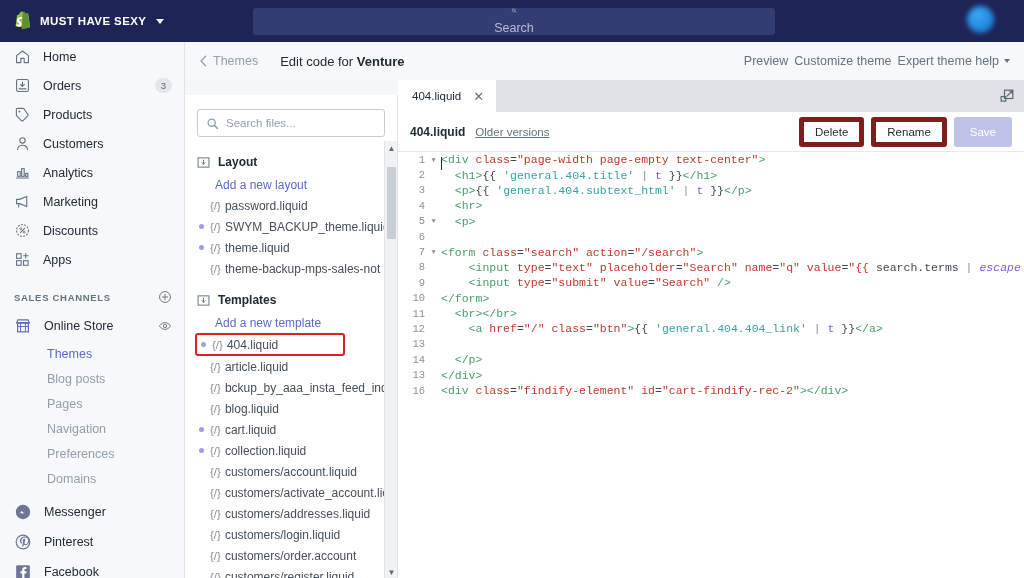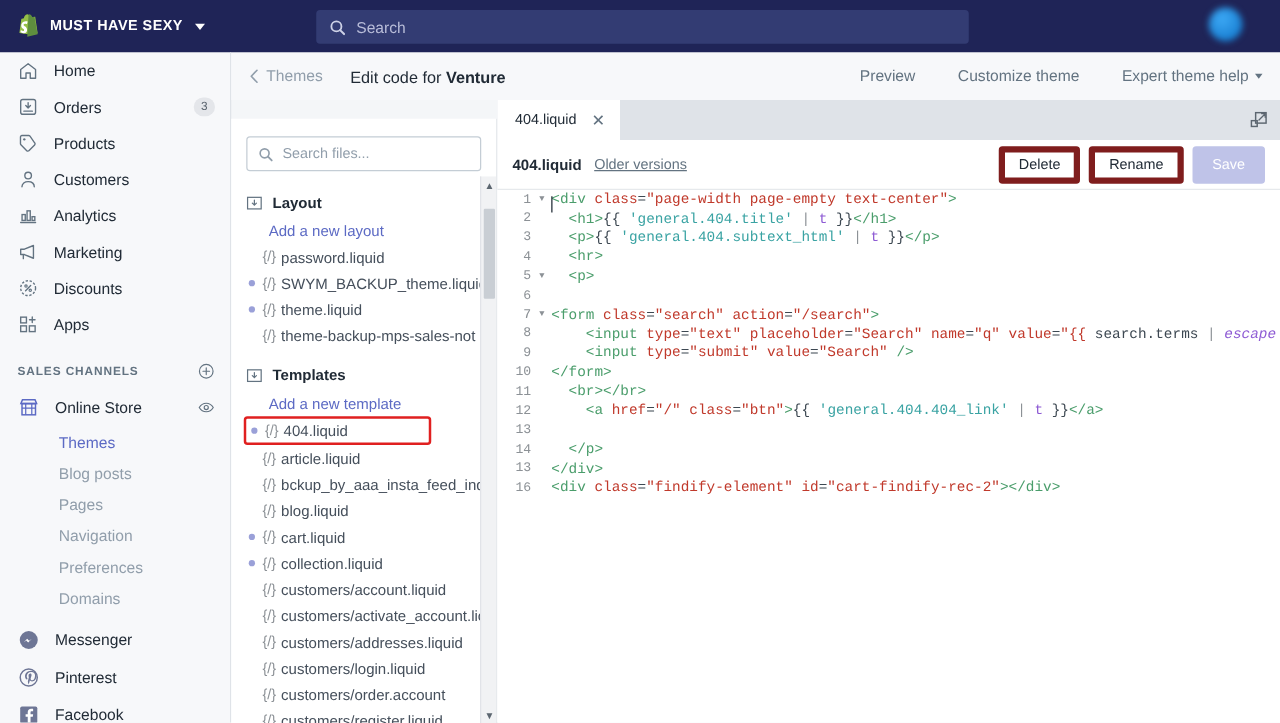--- a/index.html
+++ b/index.html
@@ -29,21 +29,21 @@
   .brand-caret {
     width: 0; height: 0; margin-left: 1px;
     border-left: 4.5px solid transparent;
     border-right: 4.5px solid transparent;
     border-top: 5px solid #ffffff;
   }
   .searchwrap {
     position: absolute; left: 253px; top: 8px;
     width: 522px; height: 27px;
     background: #333c73; border-radius: 3px;
-    display: flex; align-items: center; padding: 0 10px; gap: 8px;
+    display: flex; align-items: center; padding: 0 10px; gap: 8px; flex-direction: column;
   }
   .searchwrap .ph { color: #b8bcd8; font-size: 12.5px; }
   .avatar-zone {
     position: absolute; right: 6px; top: 6px;
     display: flex; align-items: center; gap: 6px;
     filter: blur(2.4px);
   }
   .avatar {
     width: 27px; height: 27px; border-radius: 50%;
     background: radial-gradient(circle at 40% 35%, #3da9f5, #0b6fc4);
@@ -102,21 +102,21 @@
     width: 839px; height: 38px;
     background: #f7f8fa;
     display: flex; align-items: center; padding: 0 14px;
   }
   .crumb {
     display: flex; align-items: center; gap: 5px;
     color: #919eab; font-size: 12.5px; cursor: pointer;
   }
   .page-title { font-size: 13px; color: #212b36; margin-left: 22px; }
   .page-title b { font-weight: bold; }
-  .head-actions { margin-left: auto; display: flex; align-items: flex-end; gap: 34px; }
+  .head-actions { margin-left: auto; display: flex; align-items: flex-end; gap: 6px; }
   .head-actions a {
     font-size: 12.5px; color: #637381; text-decoration: none; cursor: pointer;
     display: flex; align-items: center; gap: 5px;
   }
   .mini-caret {
     width: 0; height: 0;
     border-left: 3.5px solid transparent;
     border-right: 3.5px solid transparent;
     border-top: 4.5px solid #637381;
   }

